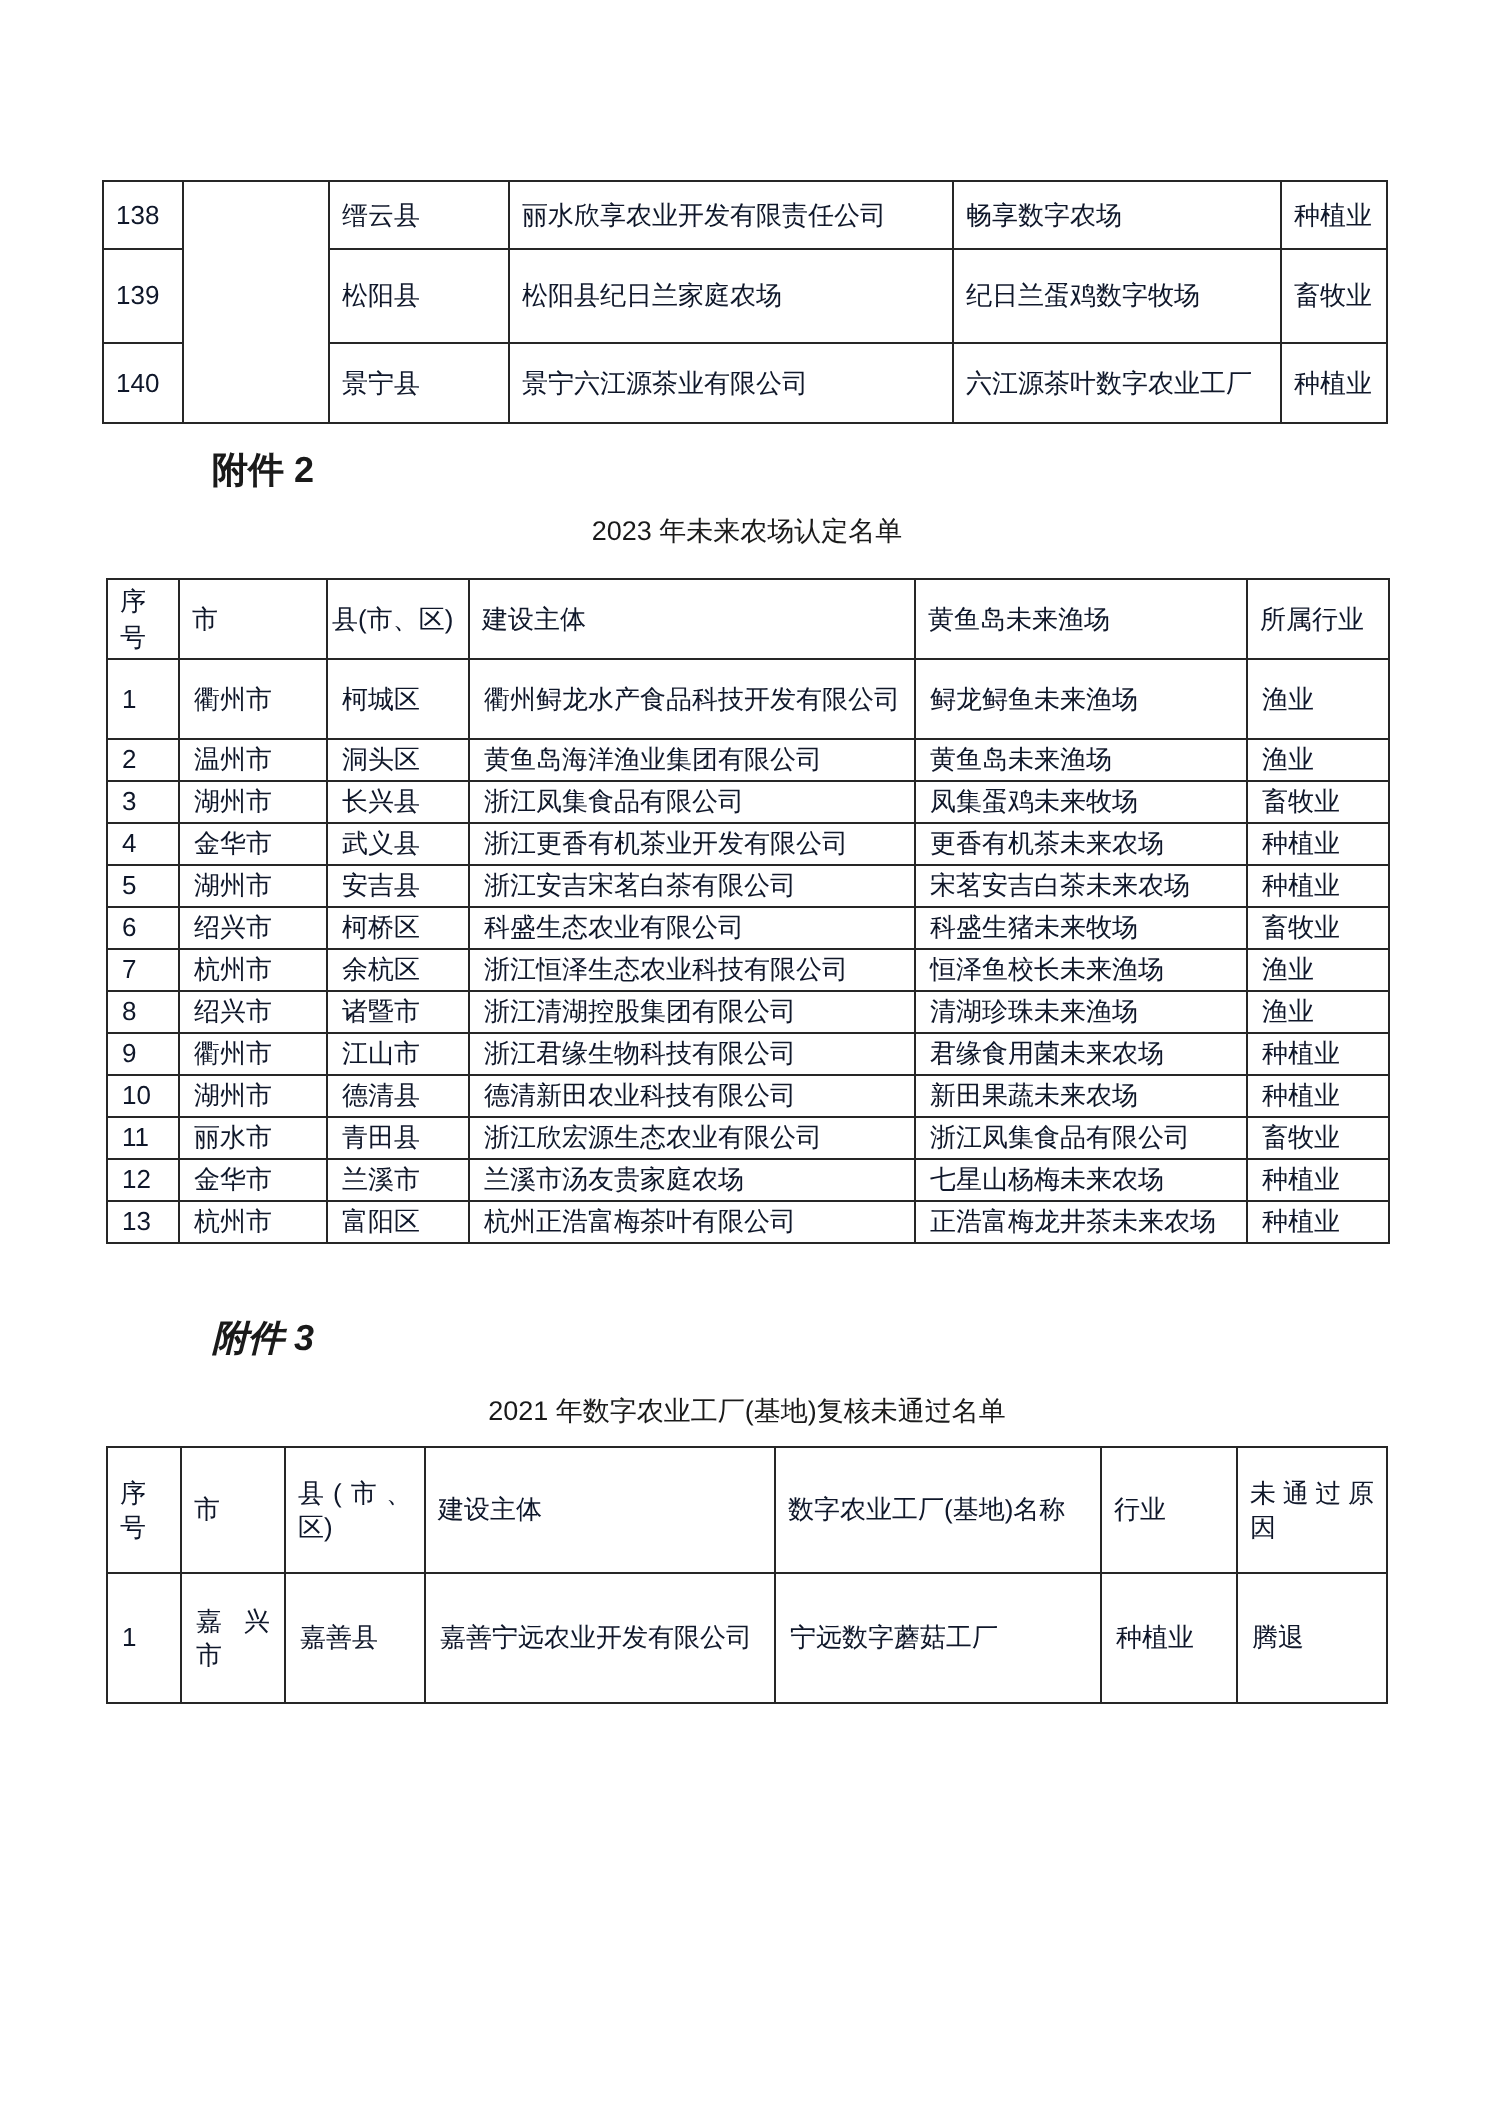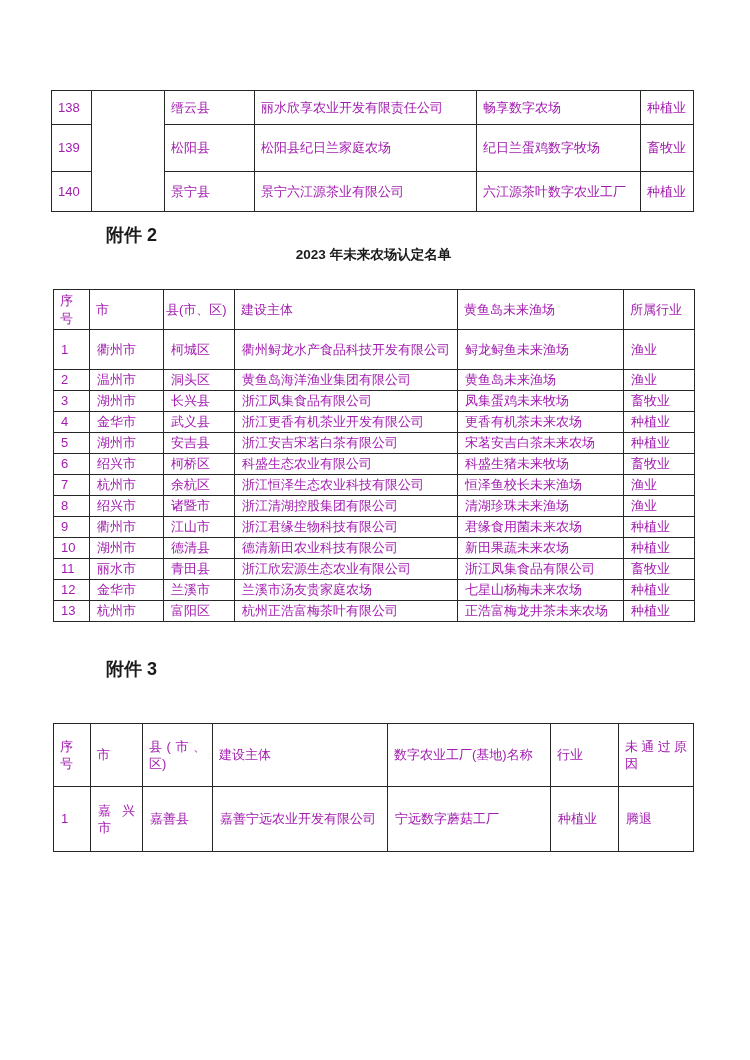--- a/index.html
+++ b/index.html
@@ -5,47 +5,47 @@
   html,body{margin:0;padding:0;}
   body{
     width:750px;height:1060px;background:#ffffff;position:relative;
     font-family:"Liberation Sans","DejaVu Sans",serif;
     color:#1a1a1a;overflow:hidden;
   }
   .page{position:absolute;inset:0;background:#ffffff;}
 
   table.doc-table{
     position:absolute;border-collapse:collapse;table-layout:fixed;
-    font-size:13px;color:#a21caf;
+    font-size:13px;color:#0f172a;
   }
   .doc-table td,.doc-table th{
     border:1px solid #262626;font-weight:normal;text-align:left;
     vertical-align:middle;line-height:1.32;overflow:hidden;
     word-break:normal;
   }
 
   
   #table-top{left:51px;top:90px;width:642px;}
   #table-top td{padding:1px 6px;}
   #table-top tbody tr:nth-child(1){height:34px;}
   #table-top tbody tr:nth-child(2){height:47px;}
   #table-top tbody tr:nth-child(3){height:40px;}
 
   
   .att-label{
     position:absolute;left:106px;font-size:18px;font-weight:bold;
     line-height:15px;white-space:pre;
   }
   #label-a2{top:228px;}
-  #label-a3{top:662px;}
+  #label-a3{top:662px;font-style:italic;}
   .doc-title{
     position:absolute;left:53px;width:641px;text-align:center;
     font-size:13.5px;line-height:16px;
   }
-  #title-a2{top:247px;font-weight:bold;}
+  #title-a2{top:258px;}
   #title-a3{top:698px;}
 
   
   #table-a2{left:53px;top:289px;width:641px;}
   #table-a2 th{padding:1px 6px;}
   #table-a2 th.c2{white-space:nowrap;padding:1px 2px;}
   #table-a2 td{padding:1px 7px;}
   #table-a2 thead tr{height:40px;}
   #table-a2 tbody tr{height:21px;}
   #table-a2 tbody tr:first-child{height:40px;}
@@ -224,20 +224,21 @@
           <td class="c2">富阳区</td>
           <td class="c3">杭州正浩富梅茶叶有限公司</td>
           <td class="c4">正浩富梅龙井茶未来农场</td>
           <td class="c5">种植业</td>
         </tr>
       </tbody>
   </table>
 
   <div id="label-a3" class="att-label">附件 3</div>
 
+  <div id="title-a3" class="doc-title">2021 年数字农业工厂(基地)复核未通过名单</div>
 
   <table id="table-a3" class="doc-table">
     <colgroup>
       <col style="width:37px">
         <col style="width:52px">
         <col style="width:70px">
       <col style="width:175px">
         <col style="width:163px">
         <col style="width:68px">
       <col style="width:75px">

